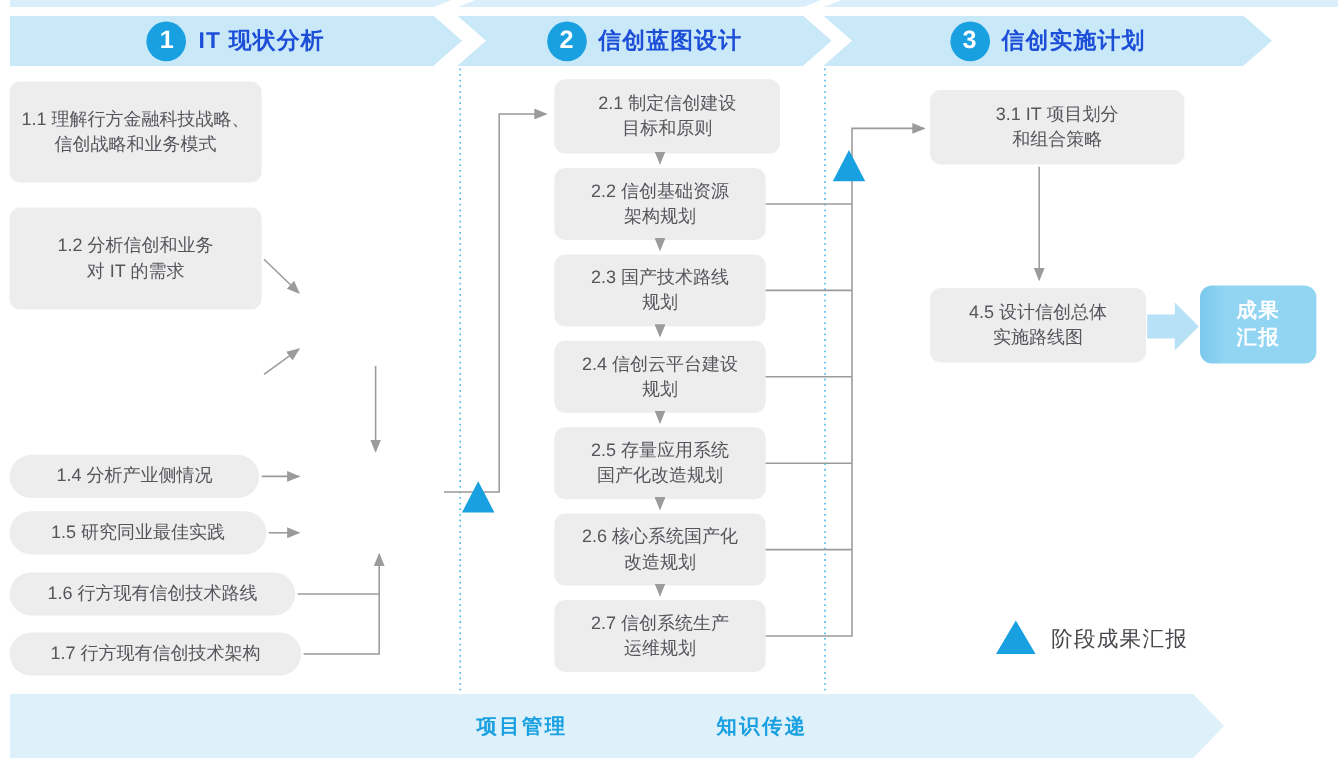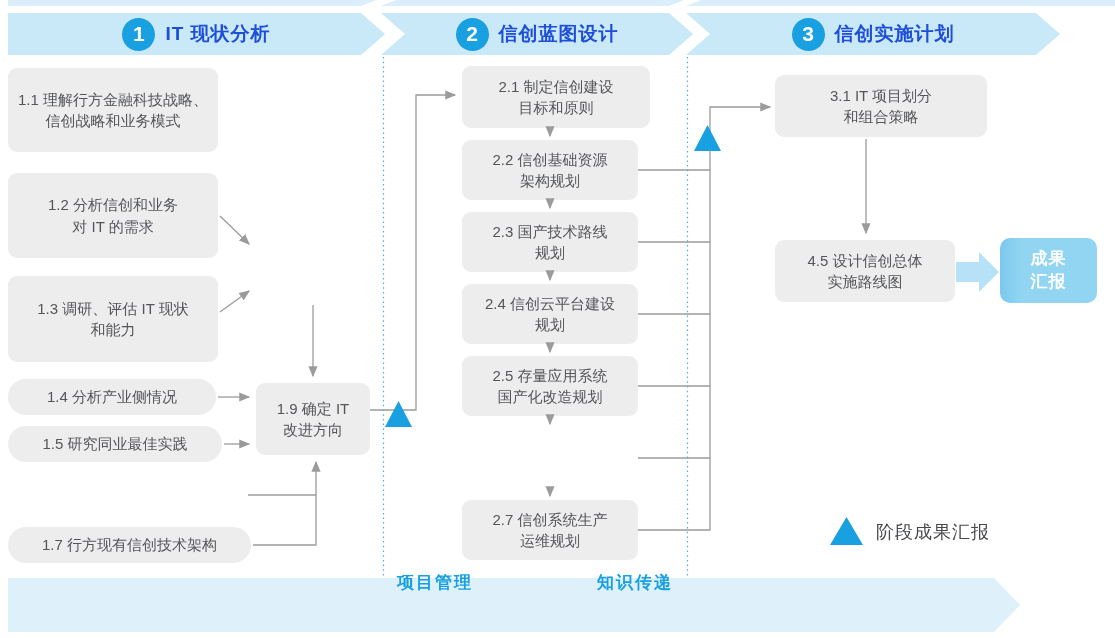--- a/index.html
+++ b/index.html
@@ -27,21 +27,21 @@
 
   
   .deliverable{position:absolute;left:1000px;top:238px;width:97px;height:65px;border-radius:10px;
         background:linear-gradient(90deg,#7ac8ec 0px,#92d5f3 22px);color:#fff;font-weight:bold;
         font-size:17px;line-height:1.35;display:flex;align-items:center;justify-content:center;
         text-align:center;white-space:pre-line;letter-spacing:1px;}
 
   
   .bottom-banner{position:absolute;left:8px;top:578px;width:1012px;height:54px;background:#def1fb;
         clip-path:polygon(0 0,calc(100% - 26px) 0,100% 50%,calc(100% - 26px) 100%,0 100%);}
-  .bottom-label{position:absolute;top:571px;color:#18a0e0;font-weight:bold;font-size:17px;letter-spacing:2px;white-space:nowrap;}
+  .bottom-label{position:absolute;top:594px;color:#18a0e0;font-weight:bold;font-size:17px;letter-spacing:2px;white-space:nowrap;}
 
   
   .legend-label{position:absolute;left:876px;top:520px;color:#46474b;font-weight:normal;font-size:18px;letter-spacing:1px;white-space:nowrap;}
 
   
   svg.overlay{position:absolute;left:0;top:0;pointer-events:none;}
 </style>
 </head>
 <body>
 
@@ -61,38 +61,37 @@
   </div>
   <div class="banner b3">
     <div class="phase-num">3</div>
     <div class="banner-title">信创实施计划</div>
   </div>
 
   <div class="gbox" style="left:8px;top:68px;width:210px;height:84px">1.1 理解行方金融科技战略、
 信创战略和业务模式</div>
   <div class="gbox" style="left:8px;top:173px;width:210px;height:85px">1.2 分析信创和业务
 对 IT 的需求</div>
-  <div class="gbox" style="left:8px;top:276px;width:210px;height:86px">1.3 调研、评估 IT 现状
-和能力</div>
   <div class="gbox pill" style="left:8px;top:379px;width:208px;height:36px">1.4 分析产业侧情况</div>
   <div class="gbox pill" style="left:8px;top:426px;width:214px;height:36px">1.5 研究同业最佳实践</div>
+  <div class="gbox pill" style="left:8px;top:477px;width:238px;height:36px">1.6 行方现有信创技术路线</div>
   <div class="gbox pill" style="left:8px;top:527px;width:243px;height:36px">1.7 行方现有信创技术架构</div>
-  <div class="gbox" style="left:256px;top:383px;width:114px;height:72px">1.9 确定 IT
-改进方向</div>
 
   <div class="gbox" style="left:462px;top:66px;width:188px;height:62px">2.1 制定信创建设
 目标和原则</div>
   <div class="gbox" style="left:462px;top:140px;width:176px;height:60px">2.2 信创基础资源
 架构规划</div>
   <div class="gbox" style="left:462px;top:212px;width:176px;height:60px">2.3 国产技术路线
 规划</div>
   <div class="gbox" style="left:462px;top:284px;width:176px;height:60px">2.4 信创云平台建设
 规划</div>
   <div class="gbox" style="left:462px;top:356px;width:176px;height:60px">2.5 存量应用系统
 国产化改造规划</div>
+  <div class="gbox" style="left:462px;top:428px;width:176px;height:60px">2.6 核心系统国产化
+改造规划</div>
   <div class="gbox" style="left:462px;top:500px;width:176px;height:60px">2.7 信创系统生产
 运维规划</div>
 
   <div class="gbox" style="left:775px;top:75px;width:212px;height:62px">3.1 IT 项目划分
 和组合策略</div>
   <div class="gbox" style="left:775px;top:240px;width:180px;height:62px">4.5 设计信创总体
 实施路线图</div>
 
   <div class="deliverable">成果
 汇报</div>

